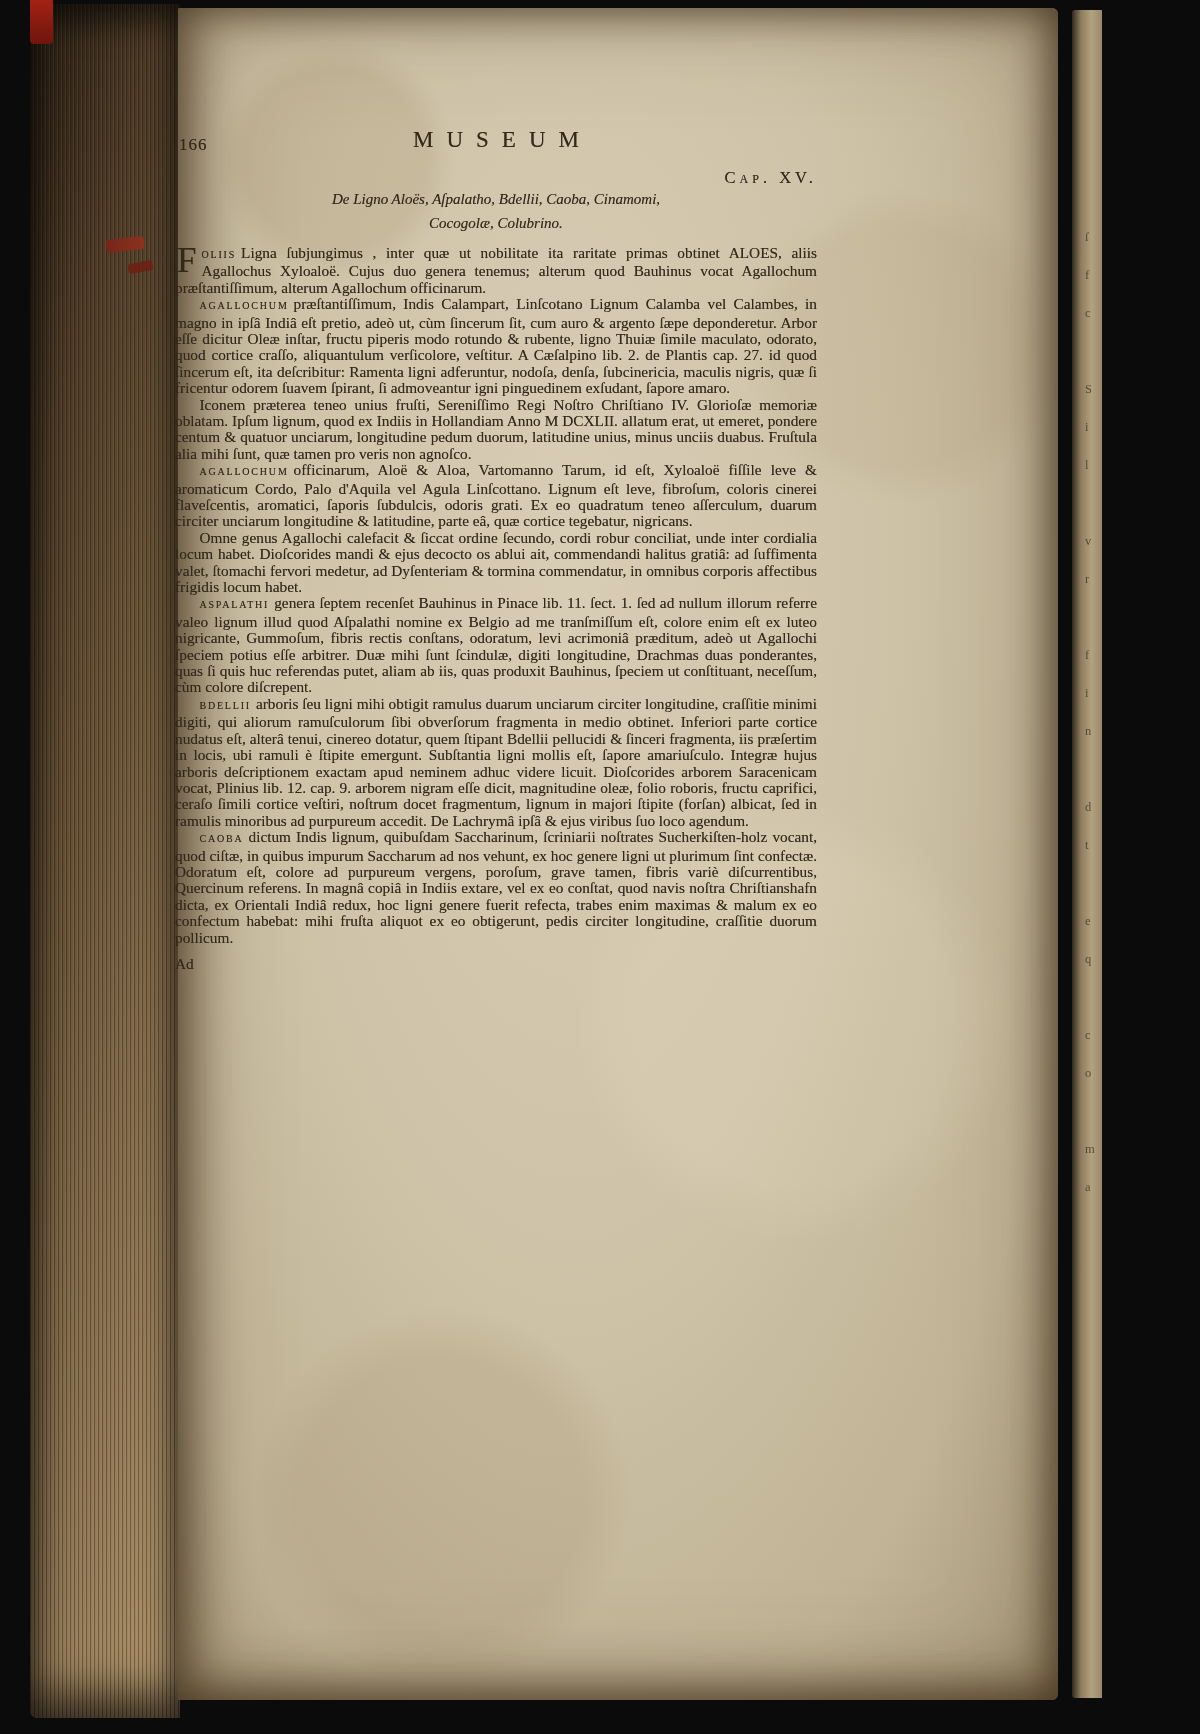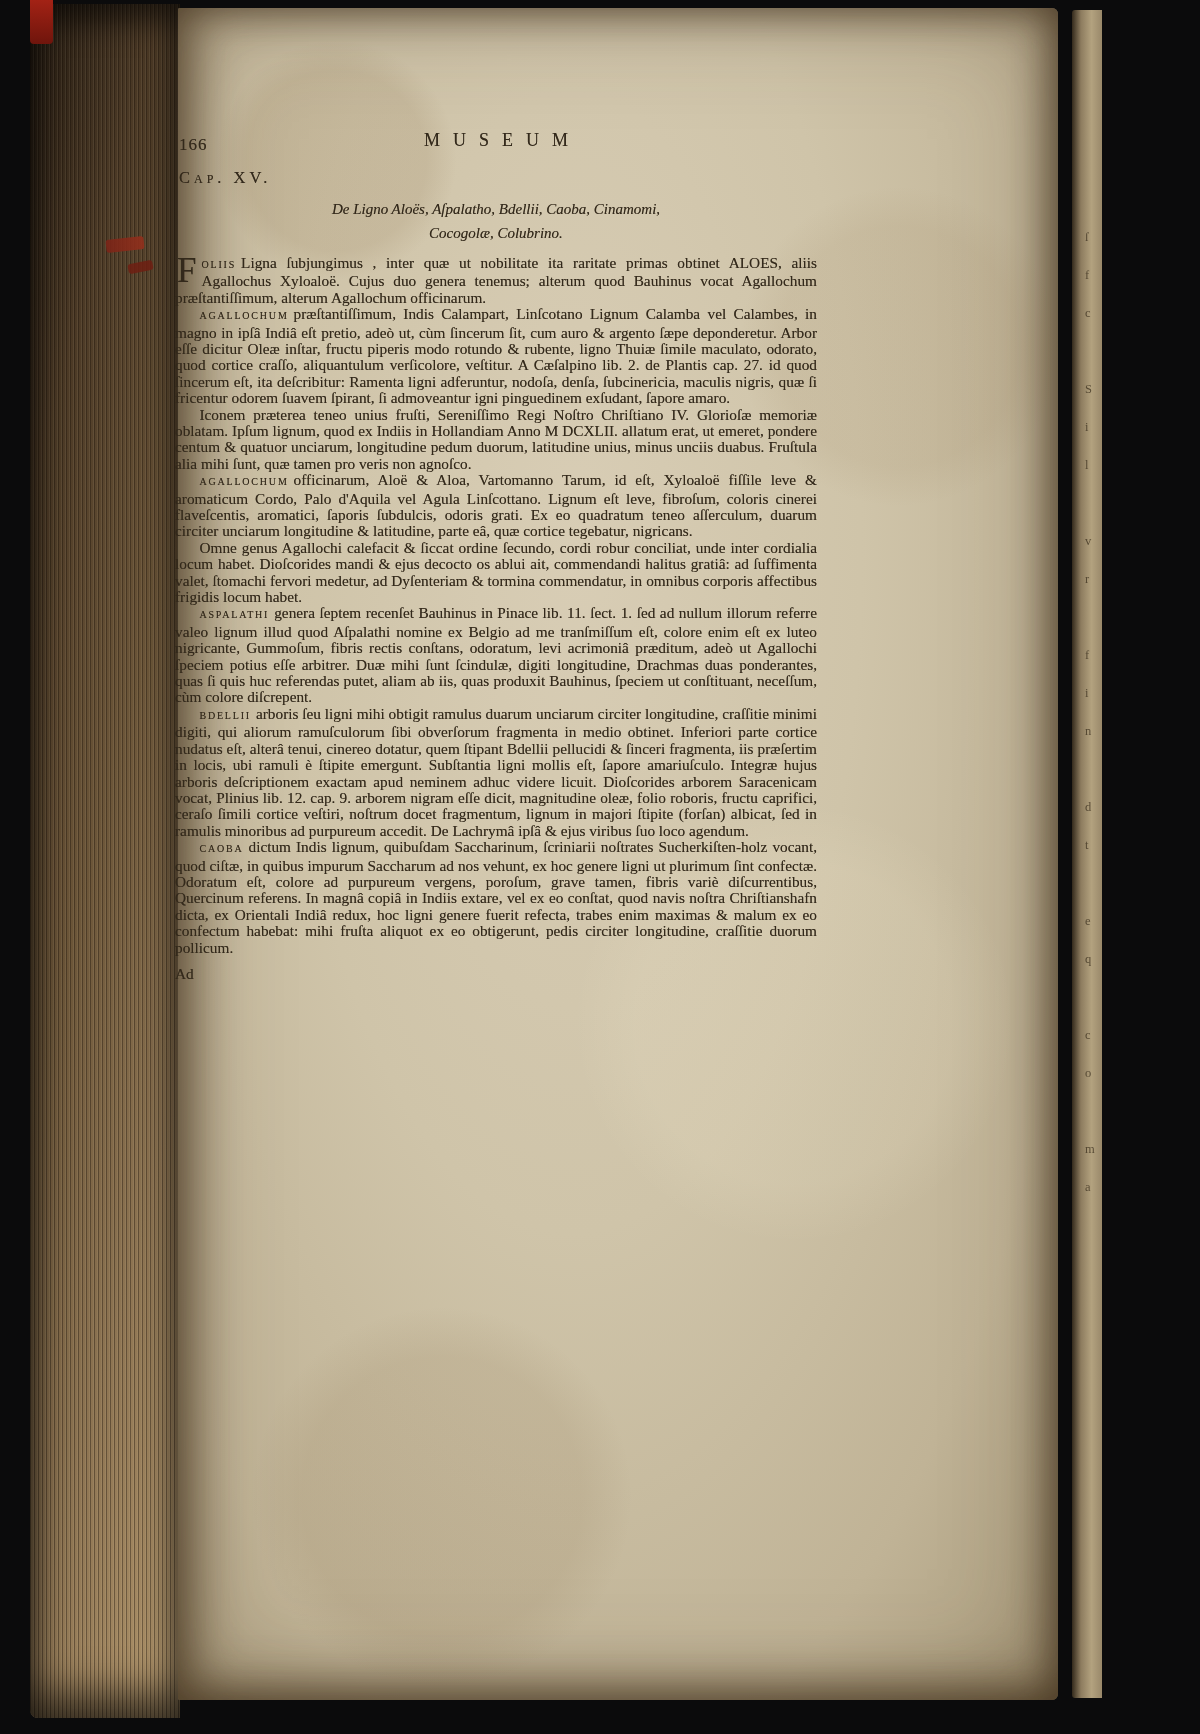--- a/index.html
+++ b/index.html
@@ -80,28 +80,28 @@
     font-size: 15.3px; line-height: 16.4px;
     text-align: justify;
     text-shadow: 0 0 0.4px rgba(51,41,27,0.55);
   }
   .folio-line { position: relative; height: 26px; margin-bottom: 12px; }
   .page-num {
     position: absolute; left: 4px; top: 5px;
     font-size: 17px; letter-spacing: 1px;
   }
   .running-title {
-    text-align: center; font-size: 18px;
+    text-align: center; font-size: 23px;
     letter-spacing: 13px; text-indent: 13px;
   }
   .chapter-heading {
-    text-align: left; font-size: 16.5px;
+    text-align: right; font-size: 16.5px;
     font-variant-caps: small-caps;
     letter-spacing: 4px; text-indent: 4px;
-    margin: 8px 0 12px;
+    margin: 8px 0 2px;
   }
   .book-title {
     text-align: center; font-style: italic;
     font-size: 15px; line-height: 1.55;
     margin-bottom: 10px;
   }
   .body-text p { margin: 0; text-indent: 1.6em; }
   .body-text p.first-para { text-indent: 0; }
   .dropcap {
     float: left; font-size: 35px; line-height: 27px;

